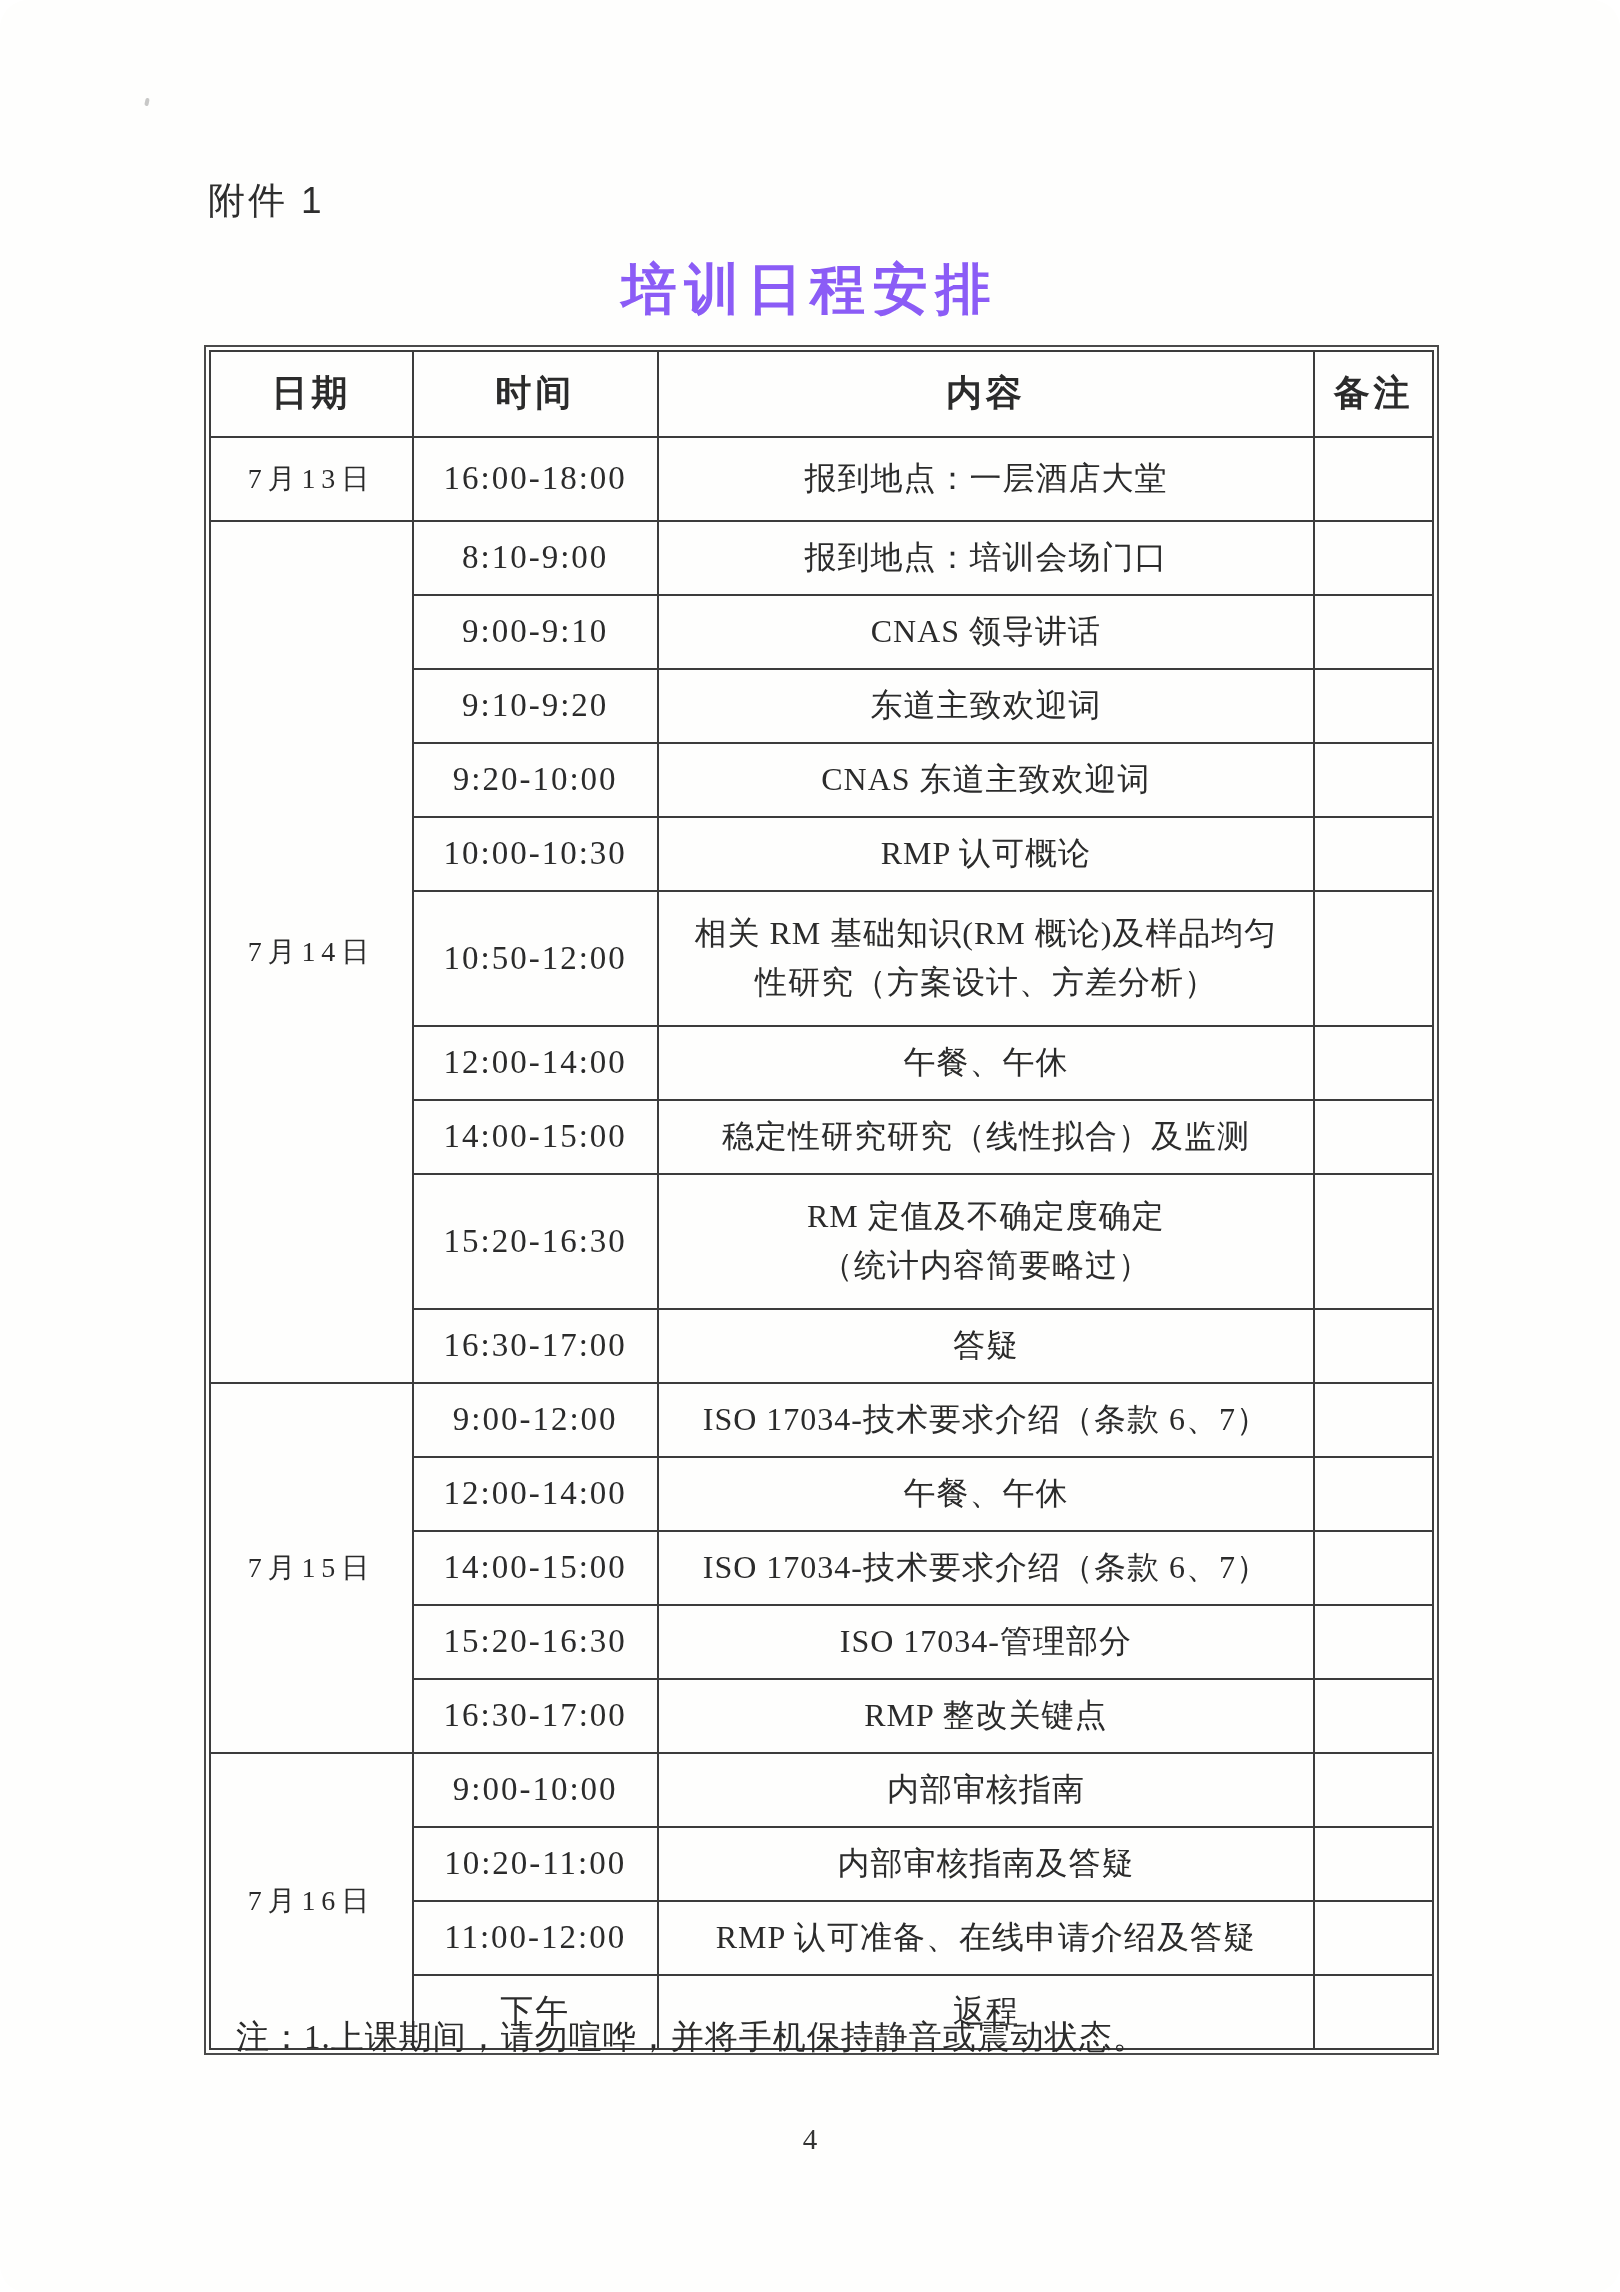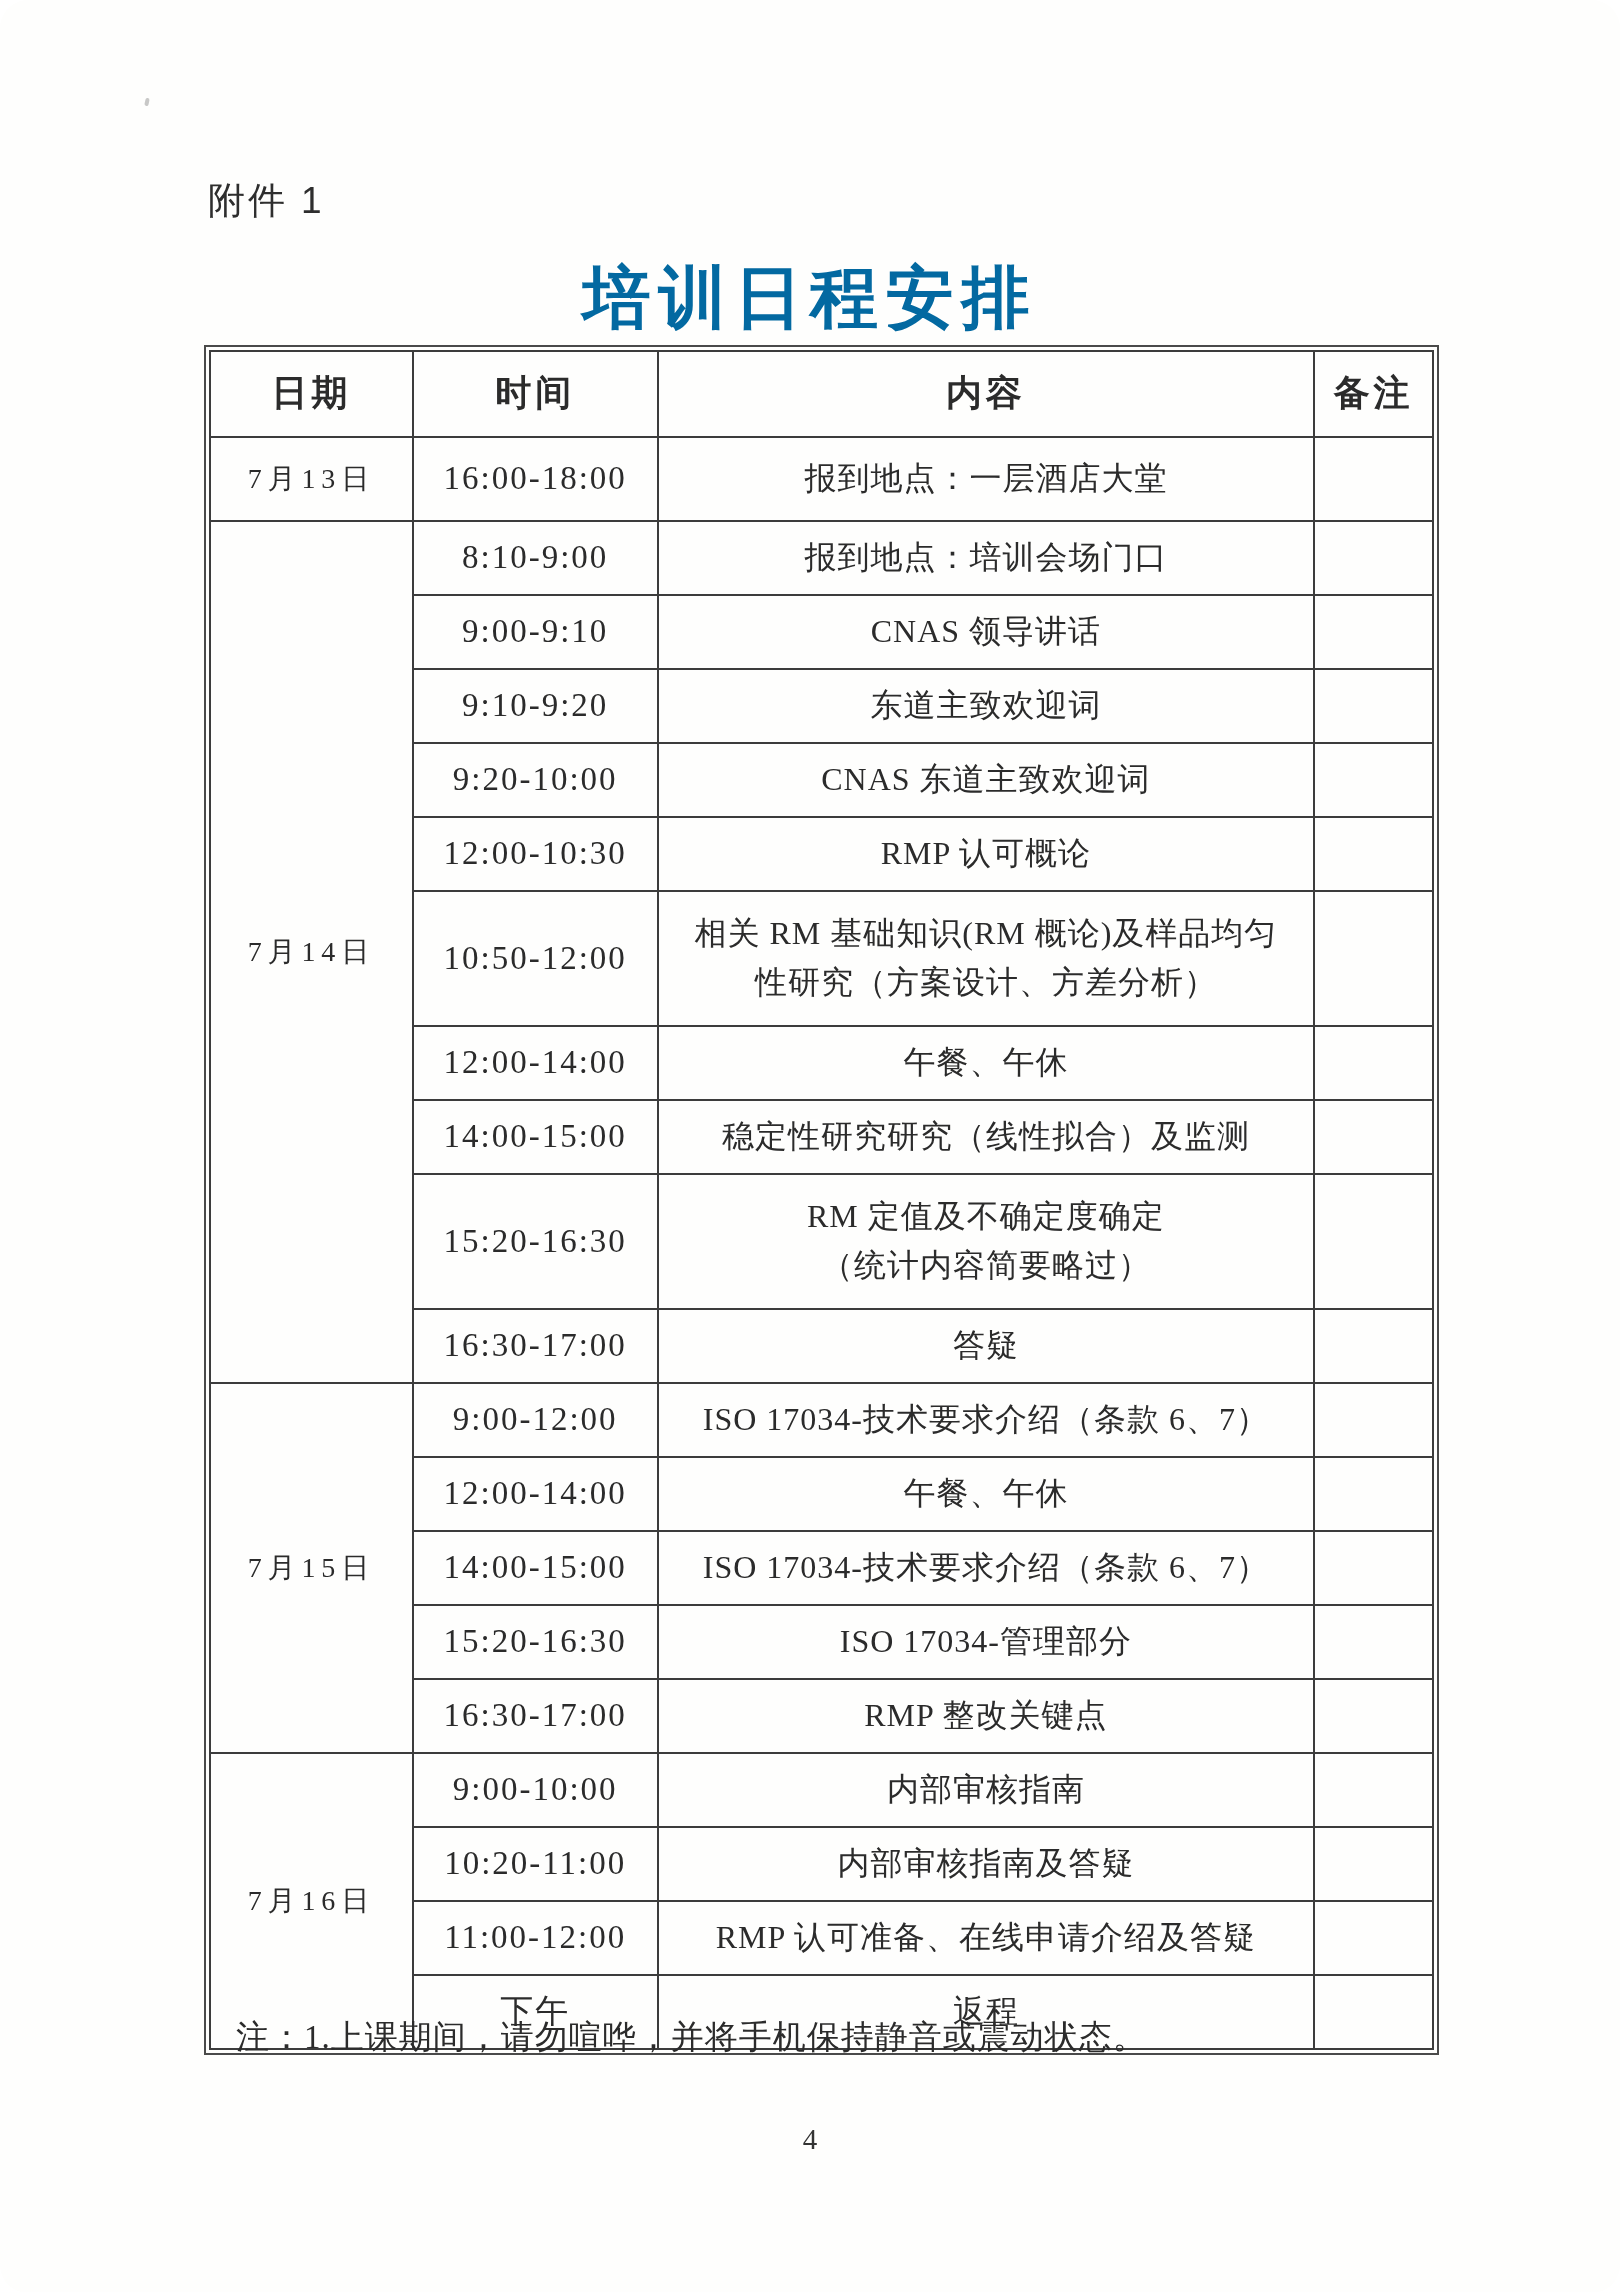--- a/index.html
+++ b/index.html
@@ -30,23 +30,23 @@
     letter-spacing: 2.9px;
     color: #2e2e2e;
   }
   .doc-title {
     position: absolute;
     top: 253px; left: 0;
     width: 100%;
     text-align: center;
     font-family: "Liberation Sans", "DejaVu Sans", sans-serif;
     font-weight: bold;
-    font-size: 68px;
+    font-size: 55px;
     letter-spacing: 7.8px;
-    color: #0369a1;
+    color: #8b5cf6;
   }
   .table-wrap {
     position: absolute;
     left: 204px; top: 345px;
     width: 1225px;
     border: 2px solid #4a4a4a;
     padding: 2.9px;
     background: #fefefd;
   }
   table.schedule {
@@ -161,21 +161,21 @@
           <td class="time">9:10-9:20</td>
           <td class="content">东道主致欢迎词</td>
           <td class="remark"></td>
         </tr>
         <tr class="r-normal">
           <td class="time">9:20-10:00</td>
           <td class="content">CNAS 东道主致欢迎词</td>
           <td class="remark"></td>
         </tr>
         <tr class="r-normal">
-          <td class="time">12:00-10:30</td>
+          <td class="time">10:00-10:30</td>
           <td class="content">RMP 认可概论</td>
           <td class="remark"></td>
         </tr>
         <tr class="r-tall">
           <td class="time">10:50-12:00</td>
           <td class="content">相关 RM 基础知识(RM 概论)及样品均匀
 性研究（方案设计、方差分析）</td>
           <td class="remark"></td>
         </tr>
         <tr class="r-normal">

